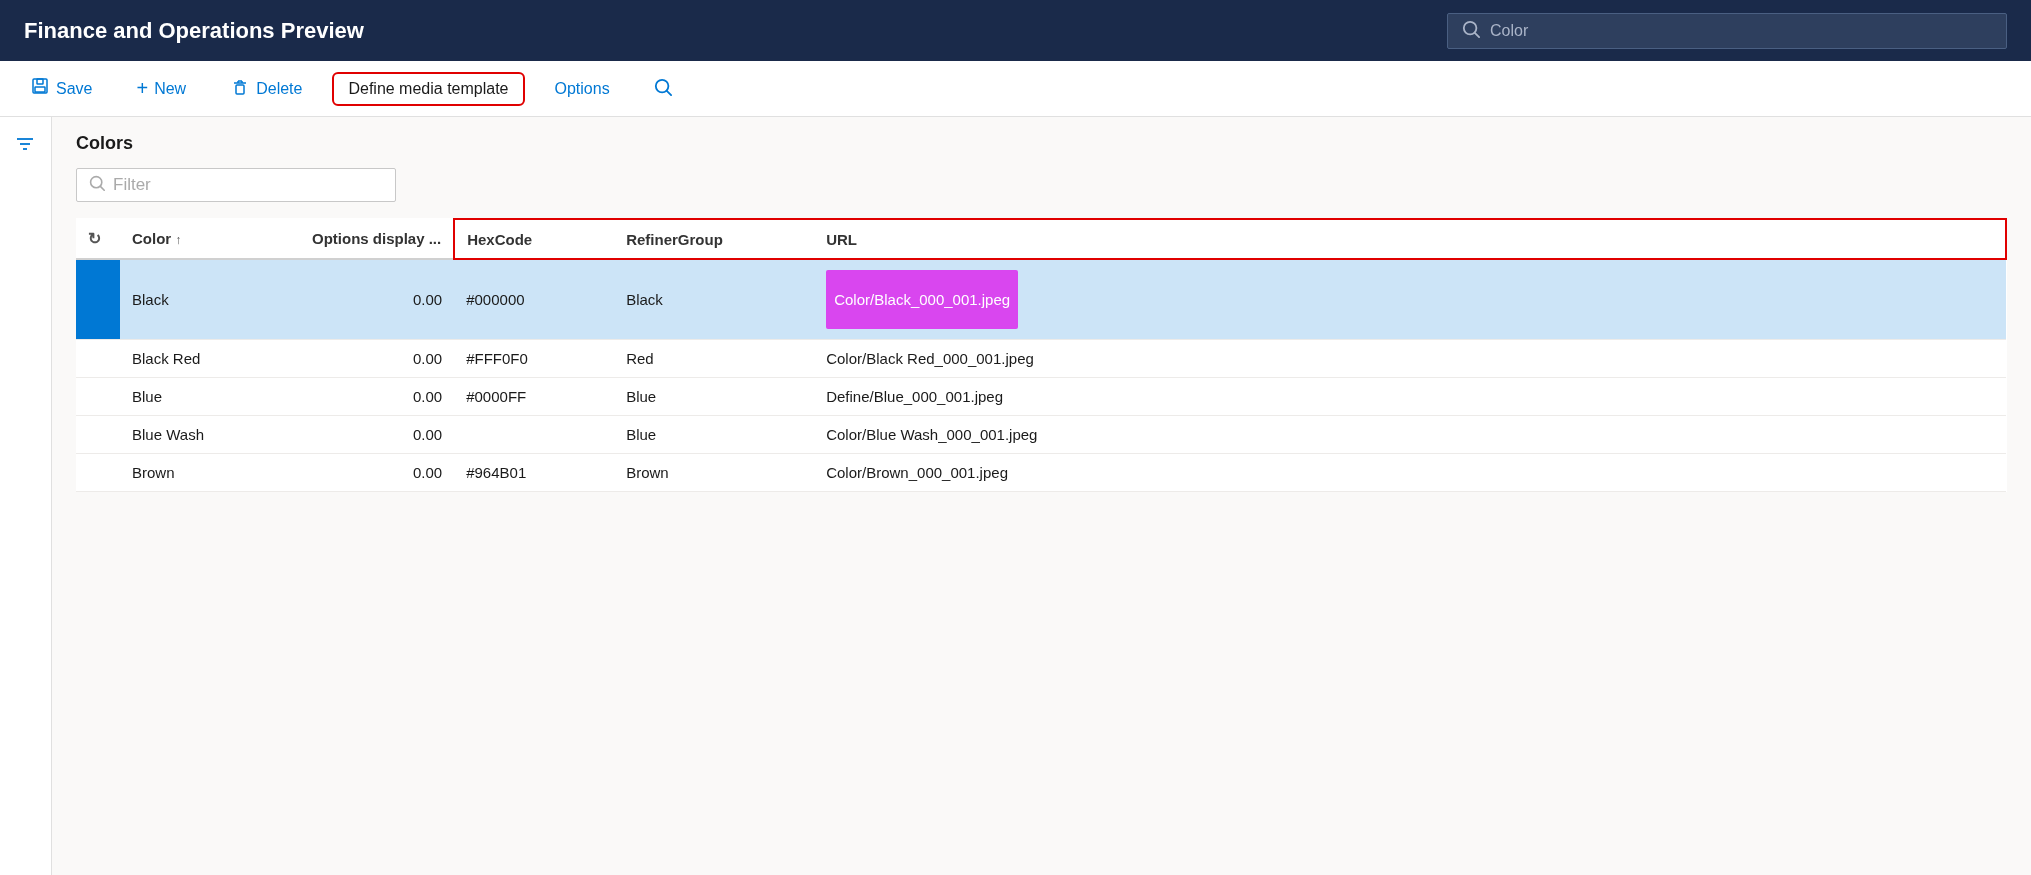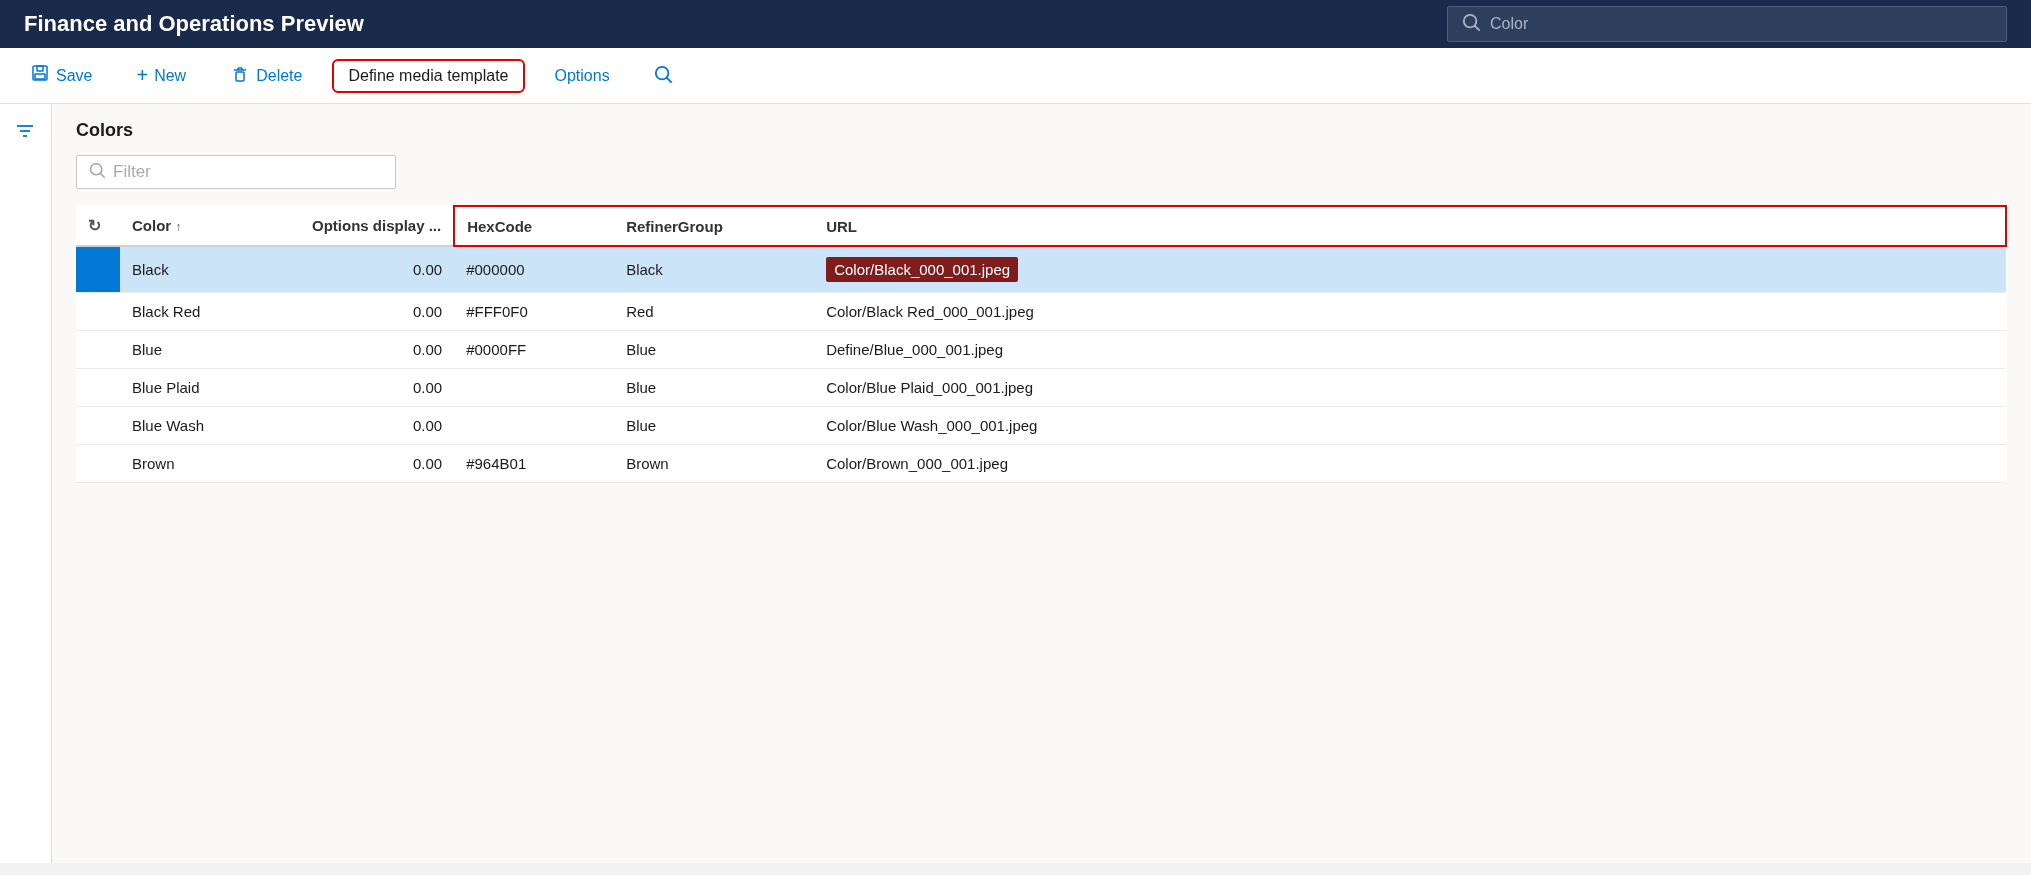--- a/index.html
+++ b/index.html
@@ -2,21 +2,21 @@
 <html><head>
   <meta charset="utf-8">
   <style>
     * { box-sizing: border-box; margin: 0; padding: 0; font-family: 'Segoe UI', Arial, sans-serif; }
 
     body { background: #f3f2f1; width: 2031px; height: 875px; overflow: hidden; }
 
     
     .top-bar {
       background: #1a2a4a;
-      height: 48px;
+      height: 61px;
       display: flex;
       align-items: center;
       padding: 0 24px;
       gap: 24px;
     }
     .top-bar-title {
       color: white;
       font-size: 22px;
       font-weight: 600;
       flex: 1;
@@ -163,23 +163,23 @@
     .col-refiner { width: 200px; }
     .col-url { flex: 1; }
 
     th.red-border-left { border-left: 2.5px solid #e00000; border-top: 2.5px solid #e00000; border-bottom: 2.5px solid #e00000; margin-top: 16px; }
     th.red-border-mid { border-top: 2.5px solid #e00000; border-bottom: 2.5px solid #e00000; }
     th.red-border-right { border-right: 2.5px solid #e00000; border-top: 2.5px solid #e00000; border-bottom: 2.5px solid #e00000; border-radius: 0 6px 6px 0; }
     th.red-border-left { border-radius: 6px 0 0 6px; }
 
     
     .url-selected-cell {
-      background: #7f1d1d;
+      background: #d946ef;
       color: white;
-      padding: 4px 8px;
+      padding: 21px 8px;
       border-radius: 2px;
       display: inline-block;
     }
 
     
     .sort-arrow { font-size: 12px; color: #555; }
   </style>
 </head>
 <body>
 
@@ -313,28 +313,20 @@
           <tr>
             <td class="selected-indicator"></td>
             <td>Blue</td>
             <td style="text-align: right;">0.00</td>
             <td>#0000FF</td>
             <td>Blue</td>
             <td>Define/Blue_000_001.jpeg</td>
           </tr>
           <tr>
             <td class="selected-indicator"></td>
-            <td>Blue Plaid</td>
-            <td style="text-align: right;">0.00</td>
-            <td></td>
-            <td>Blue</td>
-            <td>Color/Blue Plaid_000_001.jpeg</td>
-          </tr>
-          <tr>
-            <td class="selected-indicator"></td>
             <td>Blue Wash</td>
             <td style="text-align: right;">0.00</td>
             <td></td>
             <td>Blue</td>
             <td>Color/Blue Wash_000_001.jpeg</td>
           </tr>
           <tr>
             <td class="selected-indicator"></td>
             <td>Brown</td>
             <td style="text-align: right;">0.00</td>

